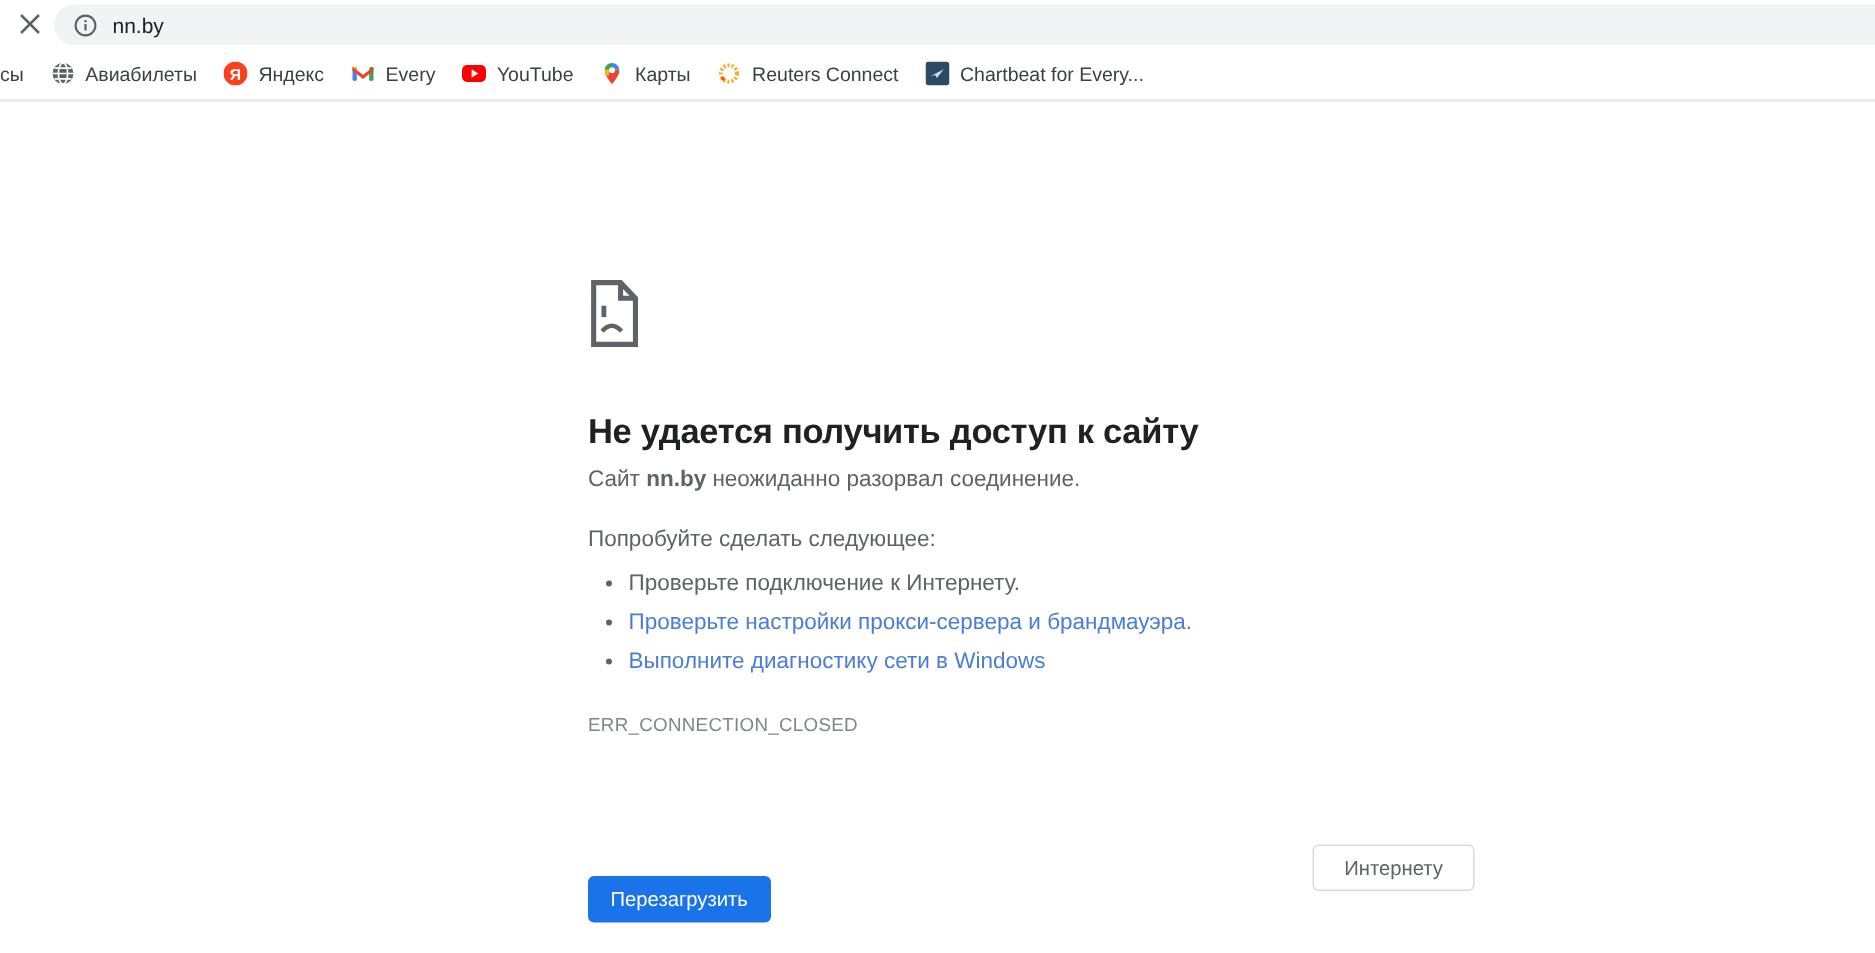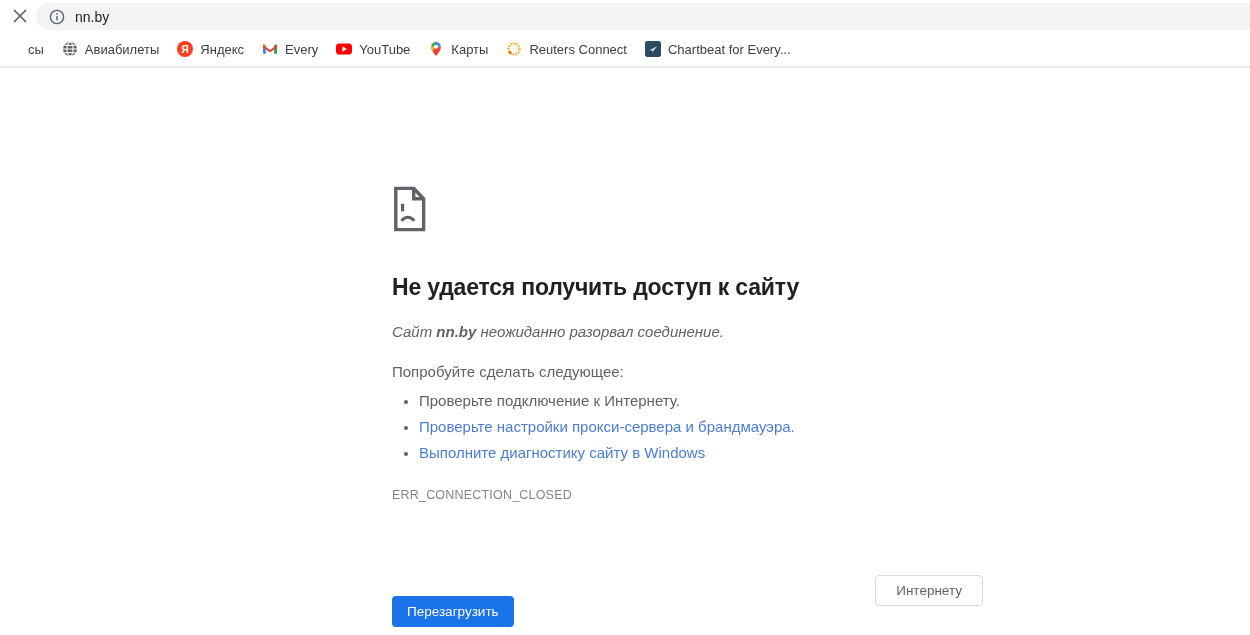--- a/index.html
+++ b/index.html
@@ -13,31 +13,31 @@
   .omnibox { position:absolute; left:36px; top:3px; right:-16px; height:27px;
              background:#f1f3f4; border-radius:14px; display:flex; align-items:center;
              padding-left:13px; }
   .omnibox .info-ic { width:16px; height:16px; flex:0 0 auto; }
   .omnibox .url { margin-left:10px; font-size:14px; color:#202124; }
 
   .bookmarks { height:36px; display:flex; align-items:center; background:#fff;
                border-bottom:2px solid #e9ebee; padding-right:8px; }
   .bm { display:flex; align-items:center; height:26px; padding:0 9px; border-radius:6px;
         cursor:pointer; white-space:nowrap; }
-  .bm:first-child { padding-left:0;margin-left:28px; }
+  .bm:first-child { padding-left:0; }
   .bm .ic { width:16px; height:16px; margin-right:7px; flex:0 0 auto; }
   .bm .lbl { font-size:13px; color:#3c4043; }
 
   
   .content { position:absolute; left:392px; top:186px; width:591px;
              font-size:15px; color:#5f6368; }
   .sadfile { display:block; }
   h1.err-title { margin-top:40px; font-size:23px; line-height:30px; font-weight:600;
                  color:#202124; letter-spacing:-0.2px; }
-  p.msg { margin-top:20px; line-height:20px;font-style:italic; }
+  p.msg { margin-top:8px; line-height:20px; }
   p.msg b { font-weight:700; }
   p.suggest-hdr { margin-top:20px; line-height:20px; }
   ul.suggestions { margin-top:6px; padding-left:27px; }
   ul.suggestions li { line-height:26px; }
   ul.suggestions li::marker { color:#5f6368; font-size:13px; }
   ul.suggestions li.link { color:#4a7dd6; cursor:pointer; }
   .err-code { margin-top:22px; font-size:12.5px; color:#80868b; letter-spacing:0.2px; }
   .btn-row { margin-top:52px; display:flex; justify-content:space-between; align-items:center; }
   button { font-family:"Liberation Sans", sans-serif; cursor:pointer; }
   .btn-reload { background:#1a73e8; color:#fff; border:none; border-radius:4px;
@@ -170,21 +170,21 @@
 
   <h1 class="err-title">Не удается получить доступ к сайту</h1>
 
   <p class="msg"><span>Сайт </span><b>nn.by</b><span> неожиданно разорвал соединение.</span></p>
 
   <p class="suggest-hdr">Попробуйте сделать следующее:</p>
 
   <ul class="suggestions">
     <li>Проверьте подключение к Интернету.</li>
     <li class="link">Проверьте настройки прокси-сервера и брандмауэра.</li>
-    <li class="link">Выполните диагностику сайту в Windows</li>
+    <li class="link">Выполните диагностику сети в Windows</li>
   </ul>
 
   <div class="err-code">ERR_CONNECTION_CLOSED</div>
 
   <div class="btn-row">
     <button class="btn-reload">Перезагрузить</button>
     <button class="btn-details">Интернету</button>
   </div>
 
 </div>

